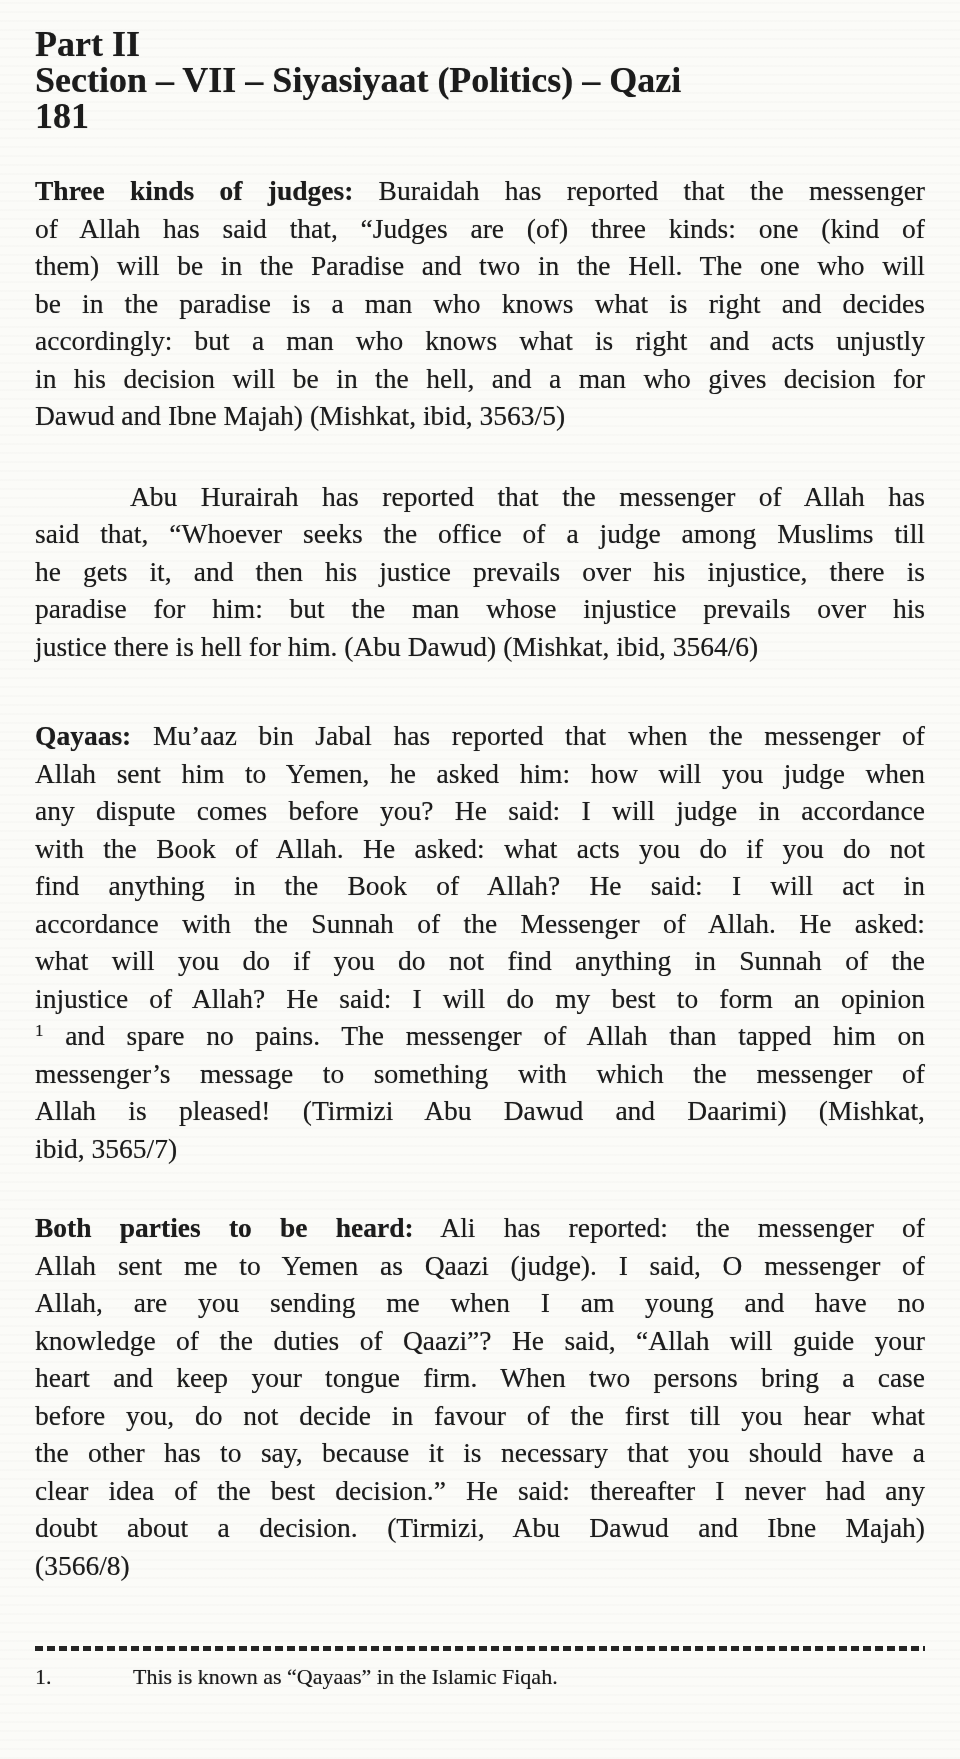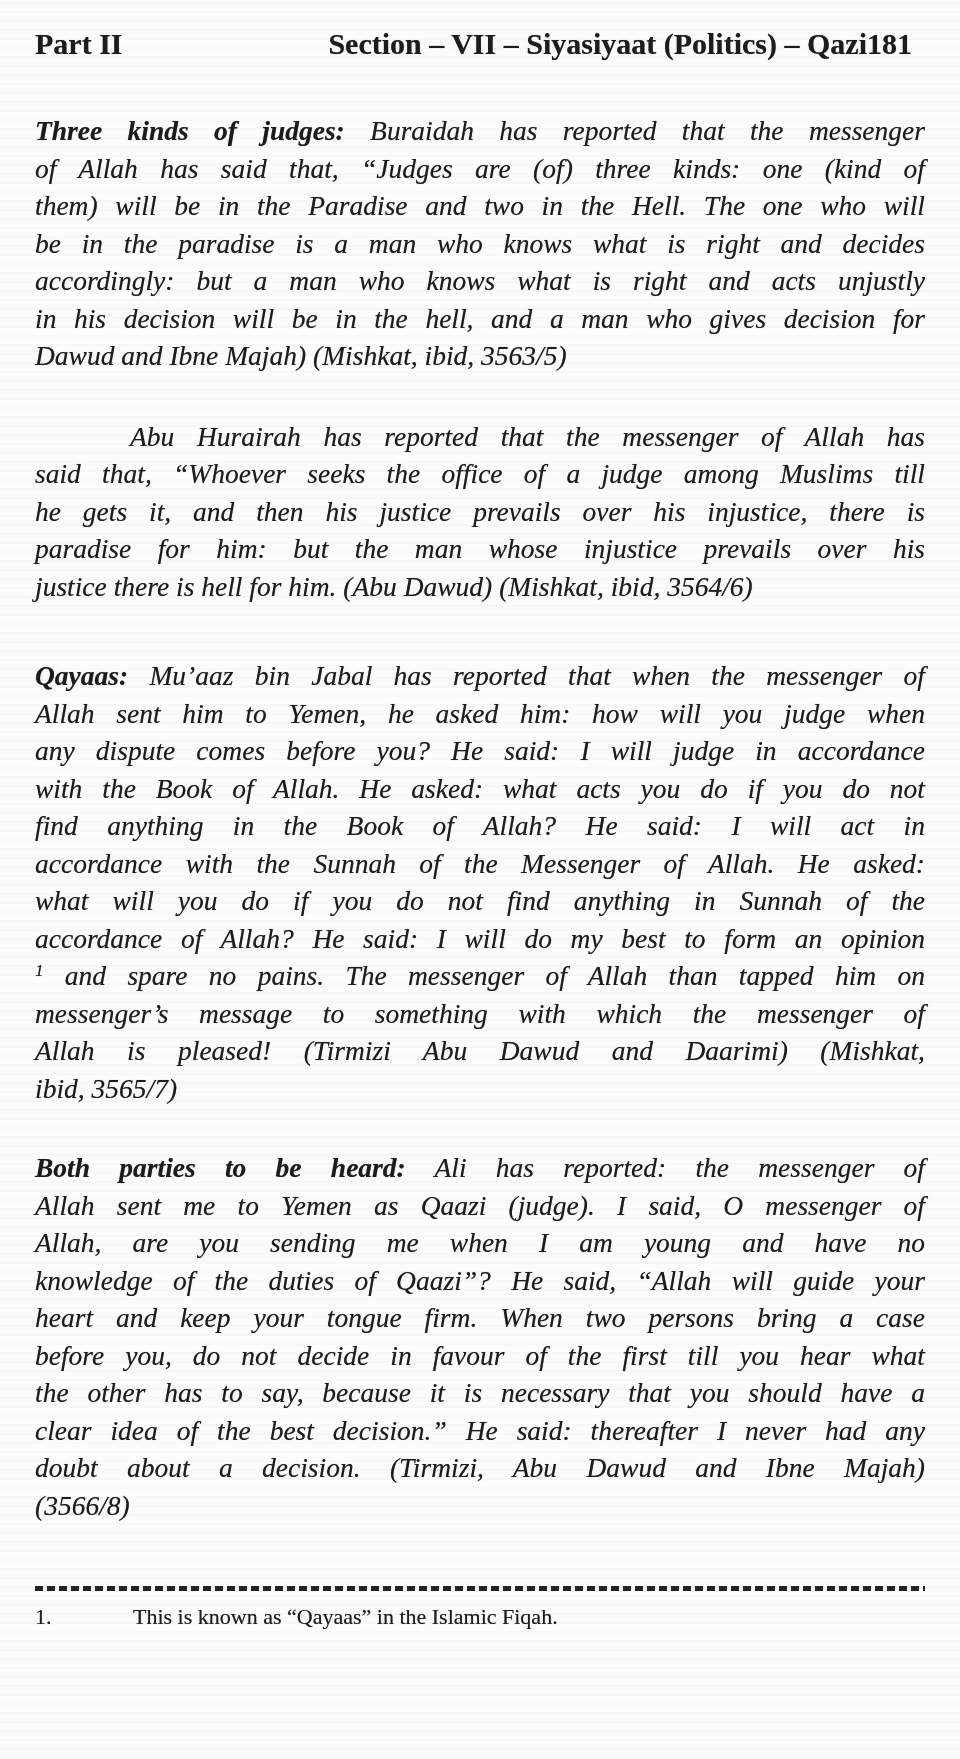--- a/index.html
+++ b/index.html
@@ -18,31 +18,32 @@
     background:
       repeating-linear-gradient(0deg, rgba(80,80,80,0.02) 0 2px, rgba(0,0,0,0) 2px 9px),
       #fbfbf8;
     text-shadow: 0 0 0.7px rgba(30,30,30,0.55);
   }
   .header {
     display: flex;
     align-items: baseline;
     padding: 26px 48px 0 35px;
     font-weight: bold;
-    font-size: 30px;
+    font-size: 36px;
     line-height: 36px;
     white-space: nowrap;
+    flex-direction: column;
   }
   .header .section { flex: 1; text-align: right; }
   .body {
     padding: 38px 35px 0 35px;
     font-size: 27.5px;
     line-height: 37.5px;
   }
-  .paragraph { margin: 12px 0 43px 0; font-style: italic; }
+  .paragraph { margin: 0 0 43px 0; }
   .paragraph:nth-of-type(2) { margin-bottom: 52px; }
   .paragraph:nth-of-type(3) { margin-bottom: 42px; }
   .paragraph:nth-of-type(4) { margin-bottom: 62px; }
   .line {
     text-align: justify;
     text-align-last: justify;
     text-justify: inter-word;
   }
   .line.last { text-align-last: left; }
   .line.indented { padding-left: 95px; }
@@ -93,21 +94,21 @@
         <div class="line last">justice there is hell for him. (Abu Dawud) (Mishkat, ibid, 3564/6)</div>
       </div>
       <div class="paragraph">
         <div class="line"><b>Qayaas:</b> Mu’aaz bin Jabal has reported that when the messenger of</div>
         <div class="line">Allah sent him to Yemen, he asked him: how will you judge when</div>
         <div class="line">any dispute comes before you? He said: I will judge in accordance</div>
         <div class="line">with the Book of Allah. He asked: what acts you do if you do not</div>
         <div class="line">find anything in the Book of Allah? He said: I will act in</div>
         <div class="line">accordance with the Sunnah of the Messenger of Allah. He asked:</div>
         <div class="line">what will you do if you do not find anything in Sunnah of the</div>
-        <div class="line">accordance of Allah? He said: I will do my best to form an opinion</div>
+        <div class="line">injustice of Allah? He said: I will do my best to form an opinion</div>
         <div class="line"><sup>1</sup> and spare no pains. The messenger of Allah than tapped him on</div>
         <div class="line">messenger’s message to something with which the messenger of</div>
         <div class="line">Allah is pleased! (Tirmizi Abu Dawud and Daarimi) (Mishkat,</div>
         <div class="line last">ibid, 3565/7)</div>
       </div>
       <div class="paragraph">
         <div class="line"><b>Both parties to be heard:</b> Ali has reported: the messenger of</div>
         <div class="line">Allah sent me to Yemen as Qaazi (judge). I said, O messenger of</div>
         <div class="line">Allah, are you sending me when I am young and have no</div>
         <div class="line">knowledge of the duties of Qaazi”? He said, “Allah will guide your</div>

